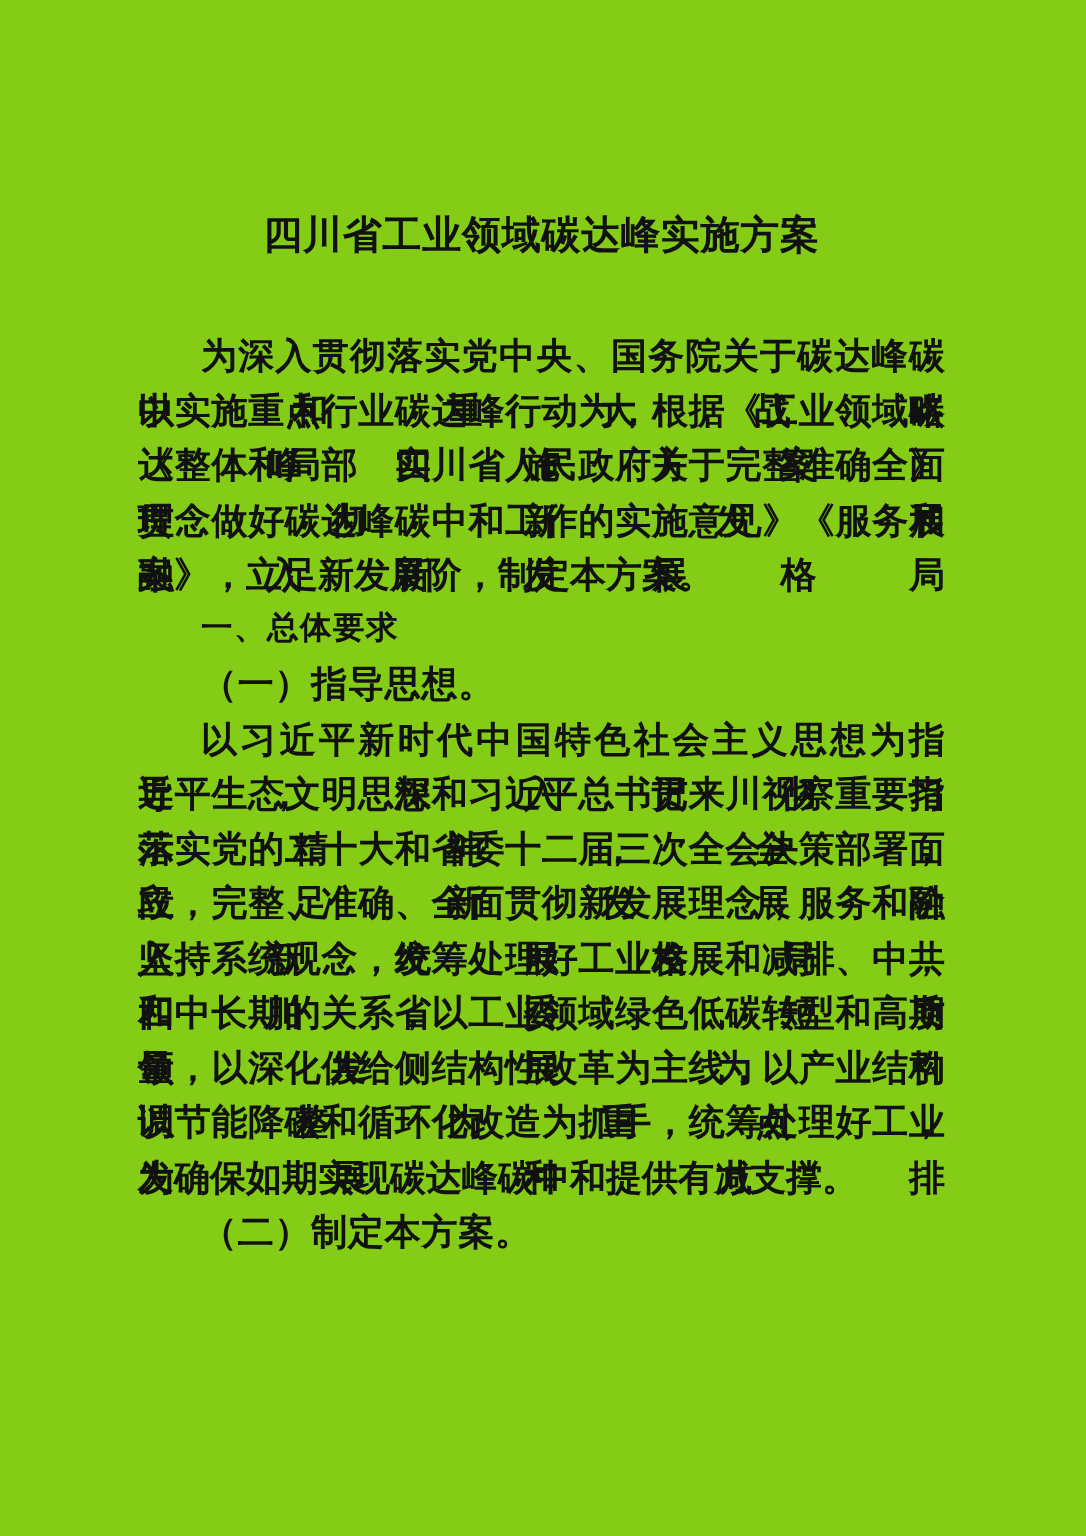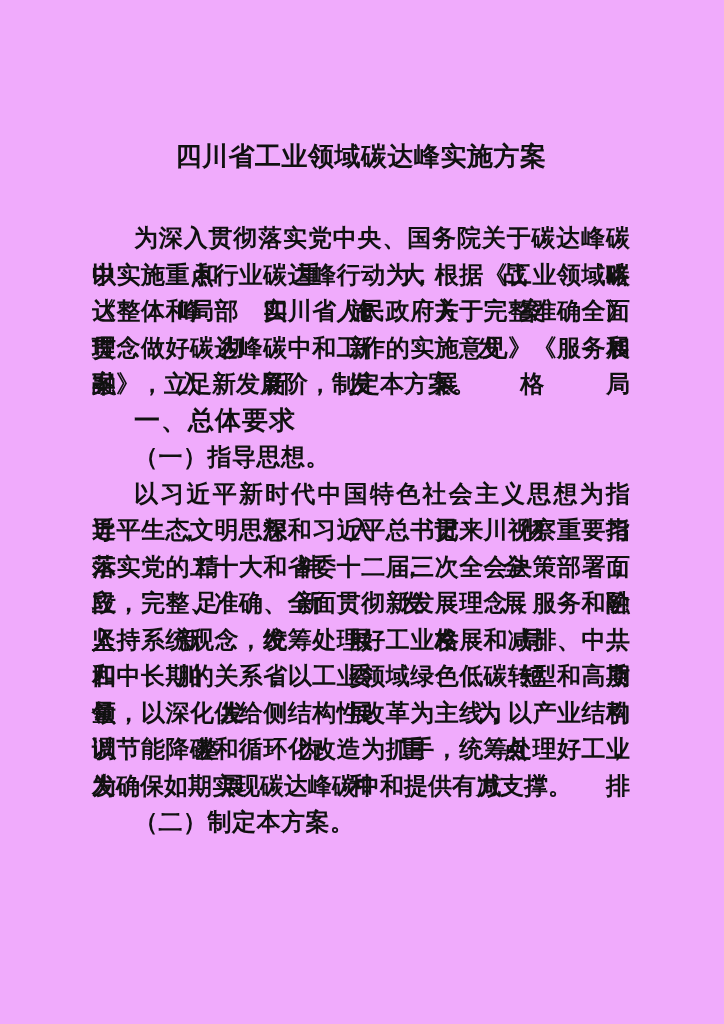--- a/index.html
+++ b/index.html
@@ -5,21 +5,21 @@
   html,body{margin:0;padding:0;}
   body{
     background:#8a8a8a;
     font-family:"Liberation Serif","DejaVu Serif",serif;
   }
   .page{
     position:relative;
     width:724px;
     height:1024px;
     margin:0 auto;
-    background:#f0abfc;
+    background:#84cc16;
     color:#111111;
     overflow:hidden;
     box-sizing:border-box;
   }
   .doc-title{
     margin:140px 94px 0 92px;
     text-align:center;
     font-size:26px;
     line-height:34px;
     font-weight:bold;
@@ -41,23 +41,23 @@
   }
   .line.just{
     text-align:justify;
     text-align-last:justify;
     text-justify:inter-character;
   }
   .line.ind{
     text-indent:42px;
   }
   .line.h1{
-    font-family:Liberation Serif, serif;
+    font-family:Liberation Mono, monospace;
     font-weight:bold;
-    font-size:26px;
+    font-size:21px;
     letter-spacing:1px;
   }
   .line.h2{
     font-family:"Liberation Serif","DejaVu Serif",serif;
     letter-spacing:0.5px;
   }
 </style>
 </head>
 <body>
 

